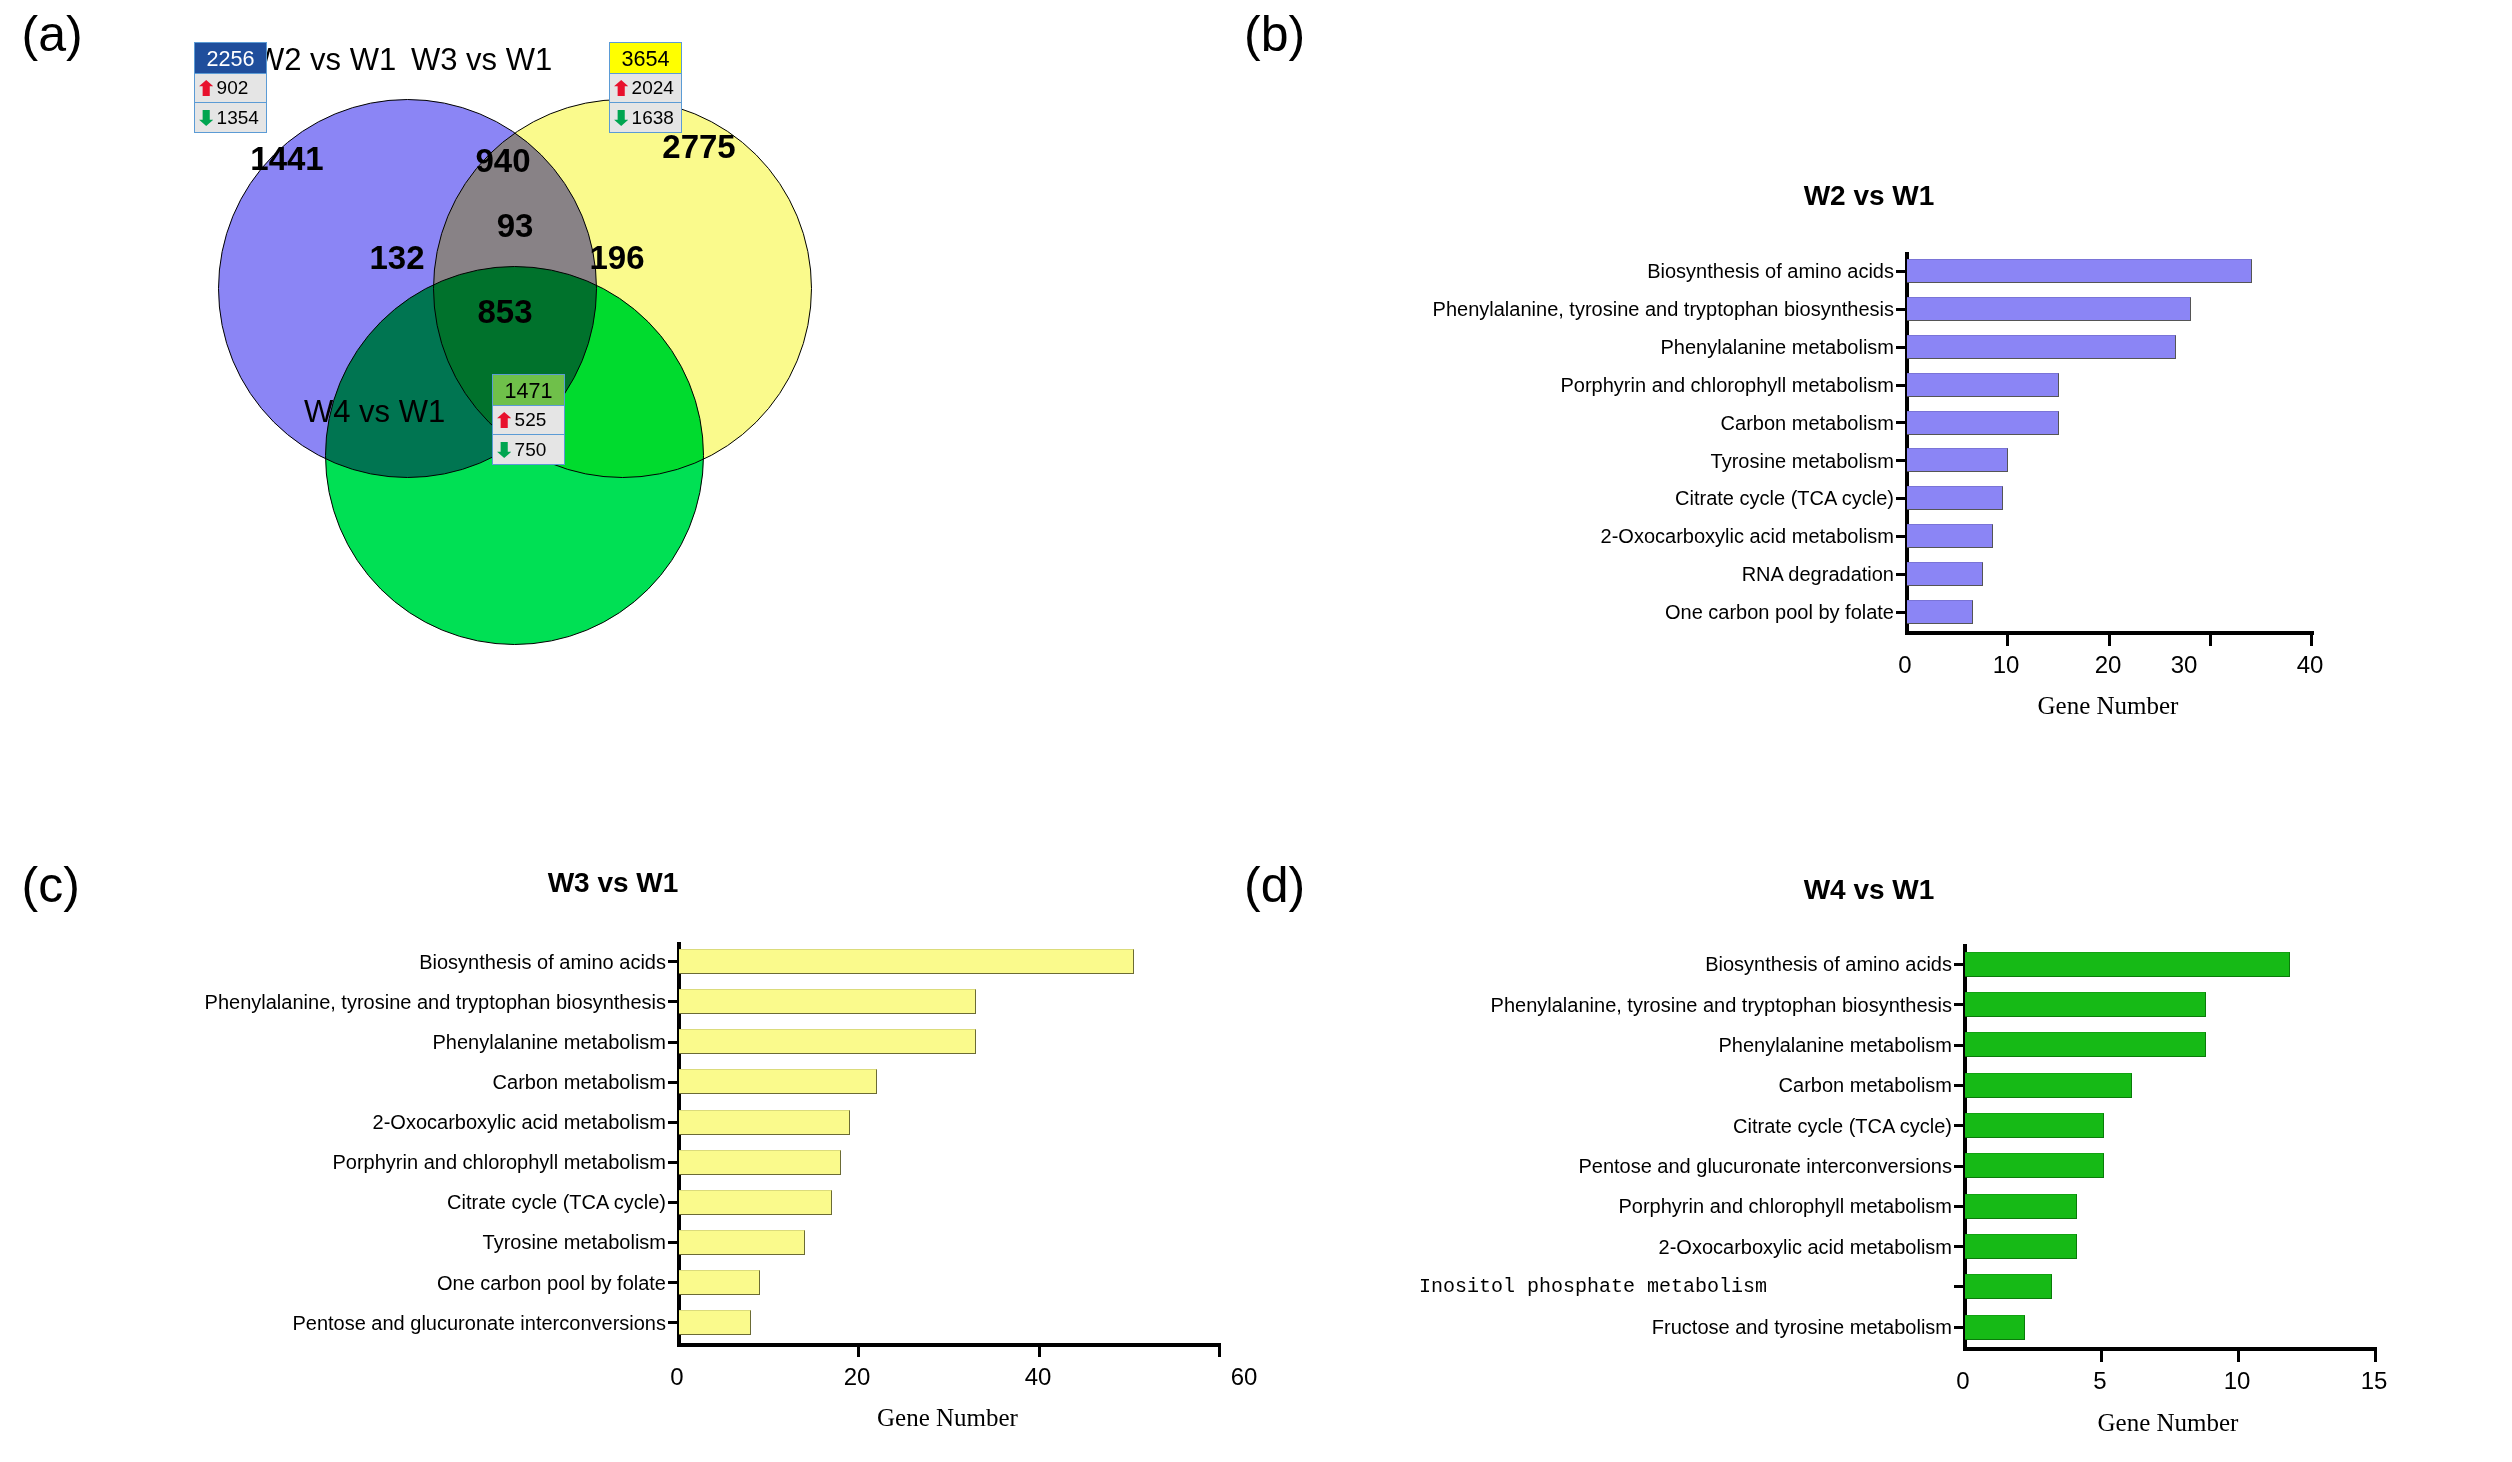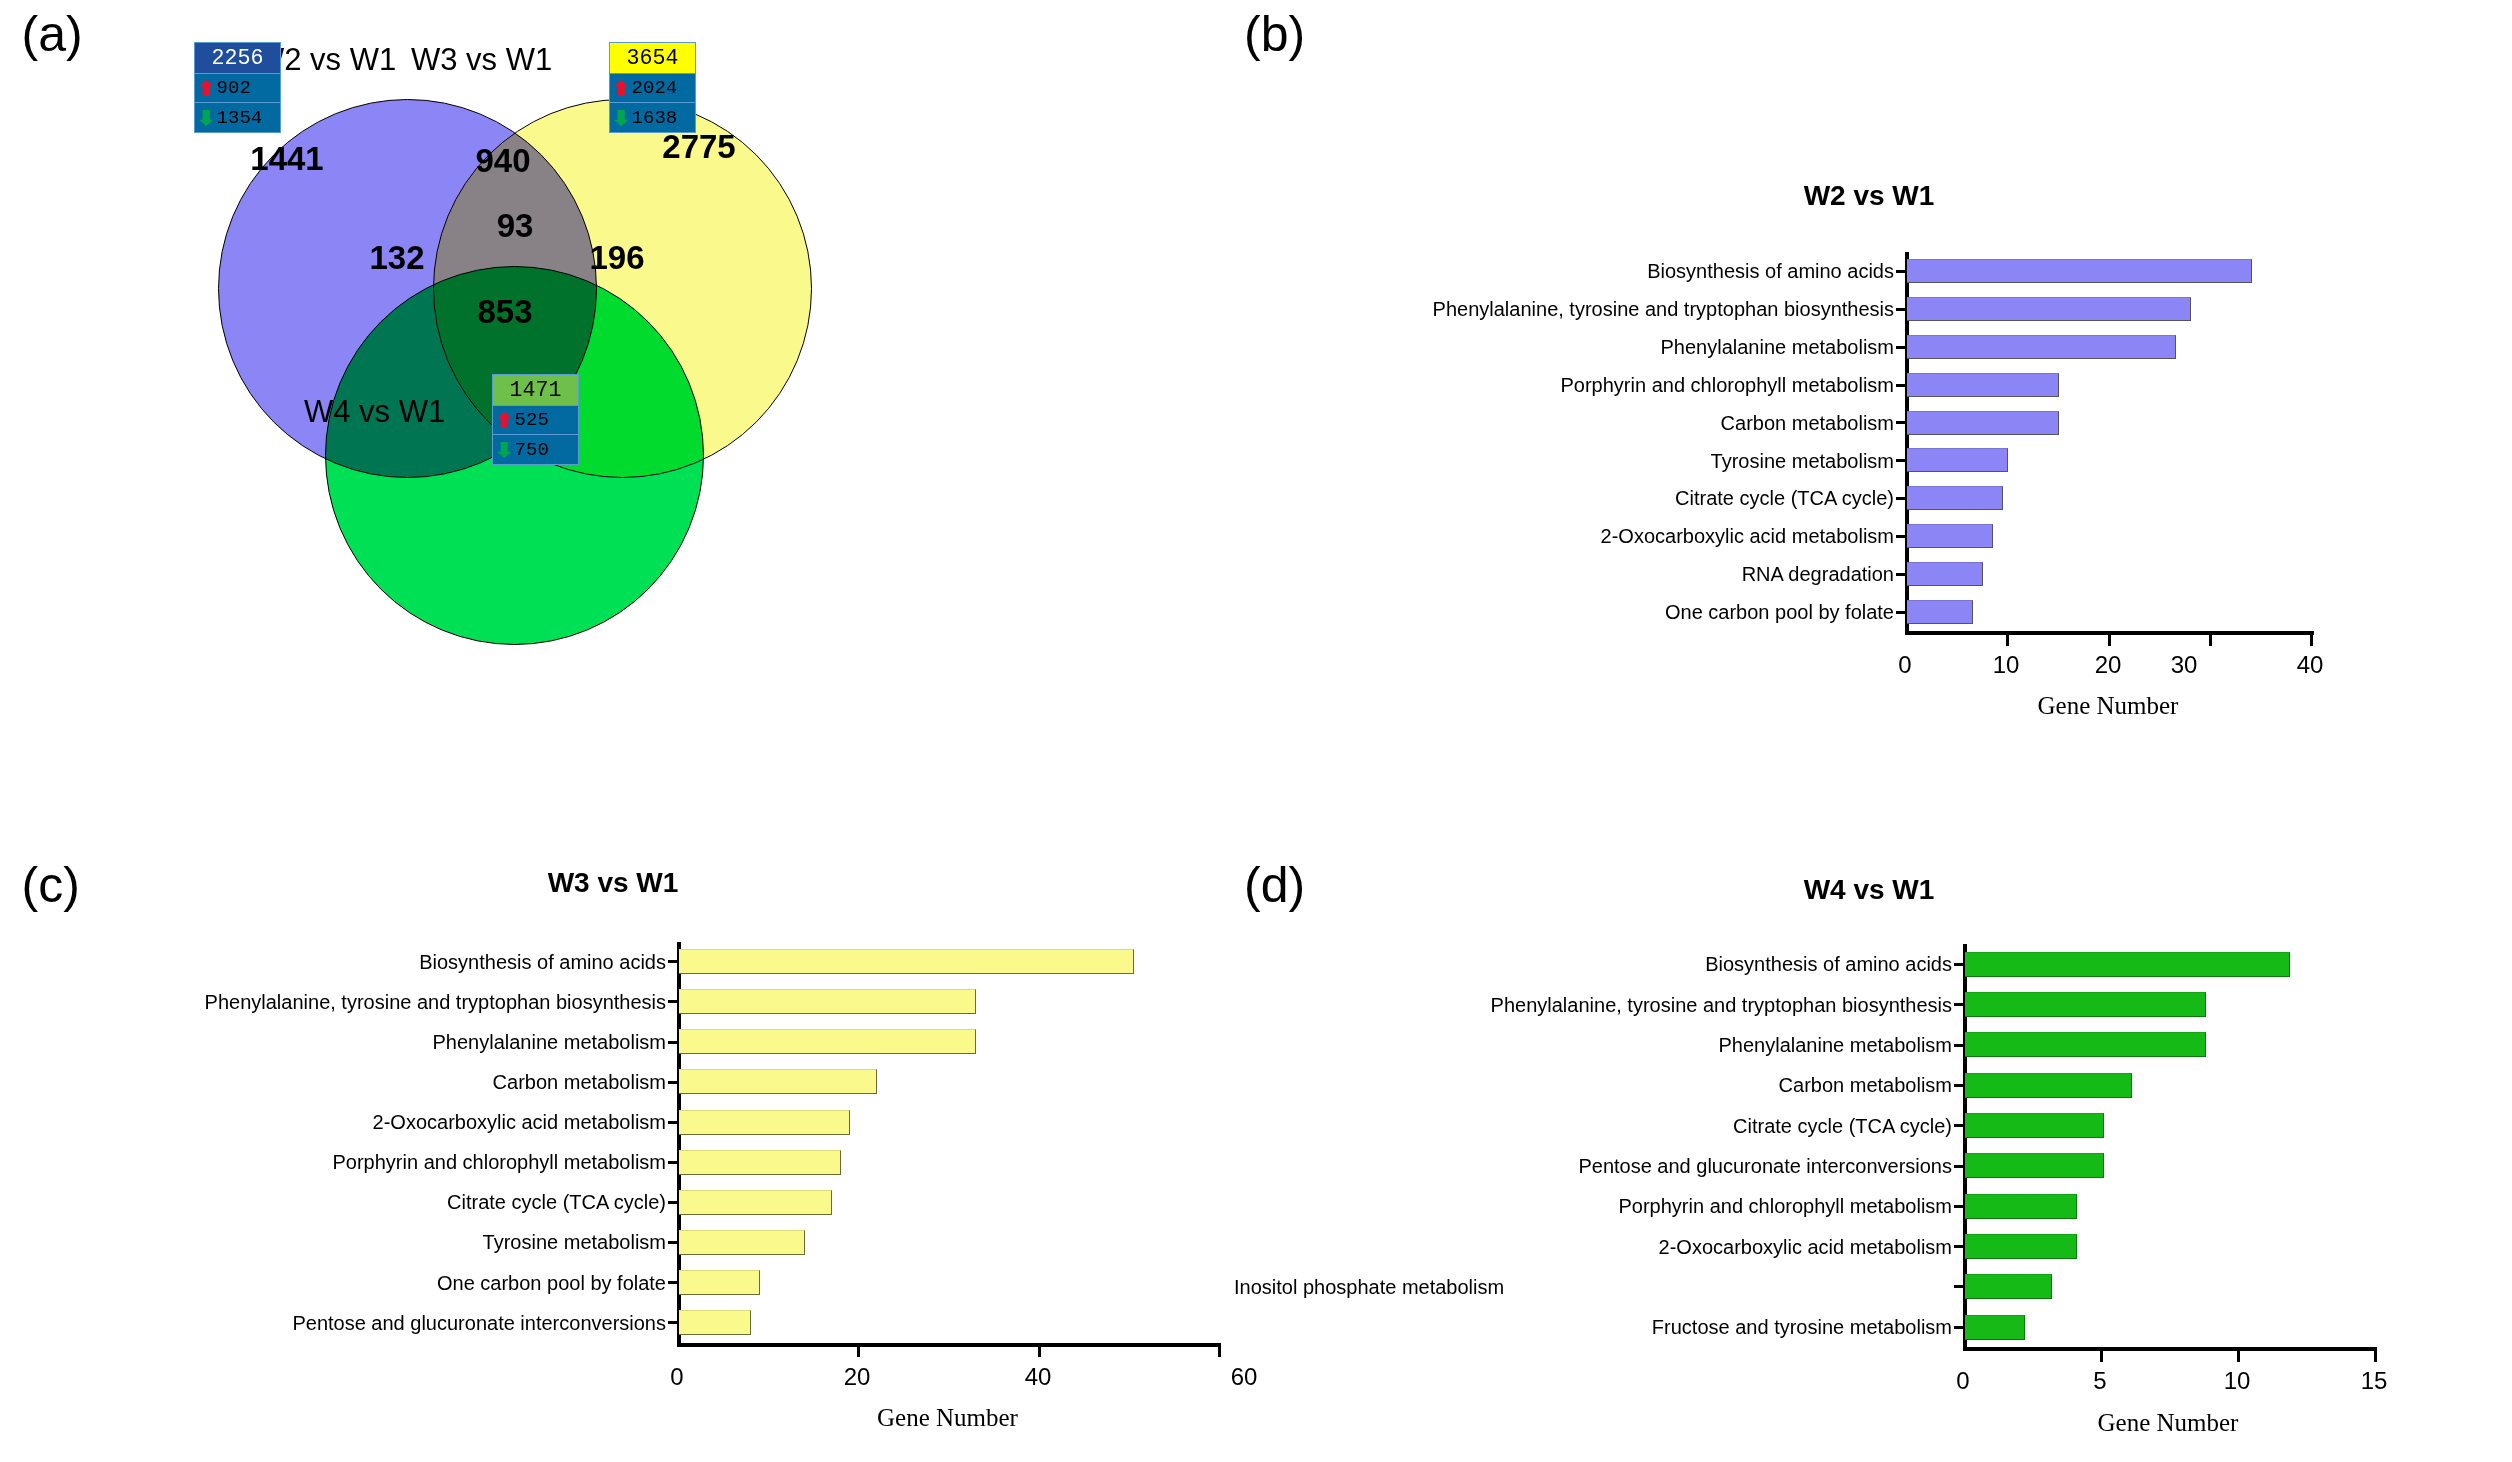--- a/index.html
+++ b/index.html
@@ -34,22 +34,22 @@
   .venn-num {
     position:absolute; font-weight:bold; font-size:33px; color:#000;
     font-family:"Liberation Sans", sans-serif; white-space:nowrap;
     text-align:center;
   }
   .venn-label {
     position:absolute; font-size:31px; color:#000;
     font-family:"Liberation Sans", sans-serif; white-space:nowrap;
   }
   .legend-box {
-    position:absolute; width:87px; border:1.8px solid #5b9bd5; background:#0369a1;
-    font-family:Liberation Mono, monospace;
+    position:absolute; width:73px; border:1.8px solid #5b9bd5; background:#e5e5e5;
+    font-family:Liberation Sans, sans-serif;
   }
   .legend-total {
     height:31px; line-height:31px; text-align:center;
     font-size:21.6px; color:#000; font-weight:400;
     border-bottom:1.8px solid #5b9bd5;
   }
   .legend-row {
     height:29px; display:flex; align-items:center; gap:3.6px;
     border-bottom:0.9px solid #5b9bd5; padding-left:3.6px;
   }
@@ -291,21 +291,21 @@
       <div class="bar" style="left: 739px; top: 257px; width: 139px; height: 25px; background: rgb(22, 186, 22); border-right: 1.8px solid rgb(10, 122, 10); border-top: 0.9px solid rgba(0, 0, 0, 0.12); border-bottom: 1.8px solid rgb(10, 122, 10);"></div>
       <div class="cat-label" style="right: 560px; left: auto; top: 310px; width: 718px; text-align: right;">Pentose and glucuronate interconversions</div>
       <div class="tick-y" style="left: 728px; top: 309px;"></div>
       <div class="bar" style="left: 739px; top: 297px; width: 139px; height: 25px; background: rgb(22, 186, 22); border-right: 1.8px solid rgb(10, 122, 10); border-top: 0.9px solid rgba(0, 0, 0, 0.12); border-bottom: 1.8px solid rgb(10, 122, 10);"></div>
       <div class="cat-label" style="right: 560px; left: auto; top: 350px; width: 718px; text-align: right;">Porphyrin and chlorophyll metabolism</div>
       <div class="tick-y" style="left: 728px; top: 349px;"></div>
       <div class="bar" style="left: 739px; top: 338px; width: 112px; height: 25px; background: rgb(22, 186, 22); border-right: 1.8px solid rgb(10, 122, 10); border-top: 0.9px solid rgba(0, 0, 0, 0.12); border-bottom: 1.8px solid rgb(10, 122, 10);"></div>
       <div class="cat-label" style="right: 560px; left: auto; top: 391px; width: 718px; text-align: right;">2-Oxocarboxylic acid metabolism</div>
       <div class="tick-y" style="left: 728px; top: 389px;"></div>
       <div class="bar" style="left: 739px; top: 378px; width: 112px; height: 25px; background: rgb(22, 186, 22); border-right: 1.8px solid rgb(10, 122, 10); border-top: 0.9px solid rgba(0, 0, 0, 0.12); border-bottom: 1.8px solid rgb(10, 122, 10);"></div>
-      <div class="cat-label" style="right: 560px; left: auto; top: 431px; width: 718px; text-align: left;">Inositol phosphate metabolism</div>
+      <div class="cat-label" style="right: 560px; left: auto; top: 431px; width: 718px; text-align: center; font-family: Liberation Mono, monospace;">Inositol phosphate metabolism</div>
       <div class="tick-y" style="left: 728px; top: 429px;"></div>
       <div class="bar" style="left: 739px; top: 418px; width: 87px; height: 25px; background: rgb(22, 186, 22); border-right: 1.8px solid rgb(10, 122, 10); border-top: 0.9px solid rgba(0, 0, 0, 0.12); border-bottom: 1.8px solid rgb(10, 122, 10);"></div>
       <div class="cat-label" style="right: 560px; left: auto; top: 471px; width: 718px; text-align: right;">Fructose and tyrosine metabolism</div>
       <div class="tick-y" style="left: 728px; top: 470px;"></div>
       <div class="bar" style="left: 739px; top: 459px; width: 60px; height: 25px; background: rgb(22, 186, 22); border-right: 1.8px solid rgb(10, 122, 10); border-top: 0.9px solid rgba(0, 0, 0, 0.12); border-bottom: 1.8px solid rgb(10, 122, 10);"></div>
       <div class="tick-x-label" style="left: 737px; top: 511px;">0</div>
       <div class="tick-x" style="left: 874px; top: 495px;"></div>
       <div class="tick-x-label" style="left: 874px; top: 511px;">5</div>
       <div class="tick-x" style="left: 1011px; top: 495px;"></div>
       <div class="tick-x-label" style="left: 1011px; top: 511px;">10</div>

